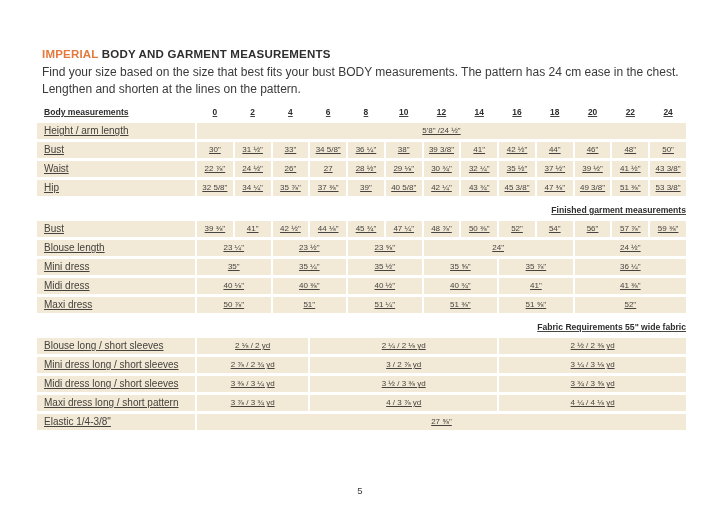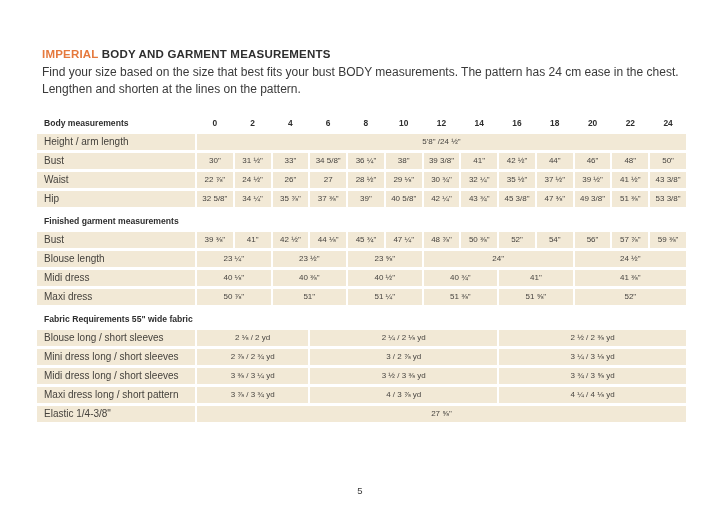--- a/index.html
+++ b/index.html
@@ -9,27 +9,27 @@
     position:relative; overflow:hidden;
   }
   .page { padding:36px 30px 0 35px; }
   .title { font-size:11.5px; font-weight:bold; color:#2e2e2e;
     margin:12px 0 4px 7px; letter-spacing:.2px; }
   .title .accent { color:#e5793d; }
   .desc { font-size:12px; line-height:1.4; color:#3a3a3a;
     margin:0 0 0 7px; max-width:650px; }
   table { width:653px; table-layout:fixed;
     border-collapse:separate; border-spacing:2px 3px;
-    margin-top:14px; font-size:8px; color:#474440; }
+    margin-top:3px; font-size:8px; color:#474440;text-decoration:underline; }
   td { height:14px; padding:1px 2px; text-align:center;
     background:#f2e9d6; white-space:nowrap; overflow:hidden; }
   td.label { text-align:left; padding-left:7px; font-size:10px; color:#45423d; }
   tr.header td { background:#ffffff; font-weight:bold; font-size:8.4px; color:#2e2e2e; }
   tr.header td.label { font-size:8.6px; }
-  tr.section-title td { background:#ffffff; font-weight:bold; text-align:left;
+  tr.section-title td { background:#ffffff; font-weight:bold; text-align:right;
     padding:4px 0 1px 7px; font-size:8.6px; color:#2e2e2e; }
   .page-number { position:absolute; bottom:17px; left:0; width:720px;
     text-align:center; font-size:9.5px; color:#3c3c3c; }
 </style>
 </head>
 <body>
 
 <div class="page">
   <div class="title"><span class="accent">IMPERIAL</span><span> BODY AND GARMENT MEASUREMENTS</span></div>
   <p class="desc">Find your size based on the size that best fits your bust BODY measurements. The pattern has 24 cm ease in the chest. Lengthen and shorten at the lines on the pattern.</p>
@@ -141,20 +141,29 @@
         </tr>
         <tr>
           <td class="label">Blouse length</td>
           <td colspan="2">23 ¼"</td>
           <td colspan="2">23 ½"</td>
           <td colspan="2">23 ⅝"</td>
           <td colspan="4">24"</td>
           <td colspan="3">24 ½"</td>
         </tr>
         <tr>
+          <td class="label">Mini dress</td>
+          <td colspan="2">35"</td>
+          <td colspan="2">35 ¼"</td>
+          <td colspan="2">35 ½"</td>
+          <td colspan="2">35 ⅝"</td>
+          <td colspan="2">35 ⅞"</td>
+          <td colspan="3">36 ¼"</td>
+        </tr>
+        <tr>
           <td class="label">Midi dress</td>
           <td colspan="2">40 ⅛"</td>
           <td colspan="2">40 ⅜"</td>
           <td colspan="2">40 ½"</td>
           <td colspan="2">40 ¾"</td>
           <td colspan="2">41"</td>
           <td colspan="3">41 ⅜"</td>
         </tr>
         <tr>
           <td class="label">Maxi dress</td>

